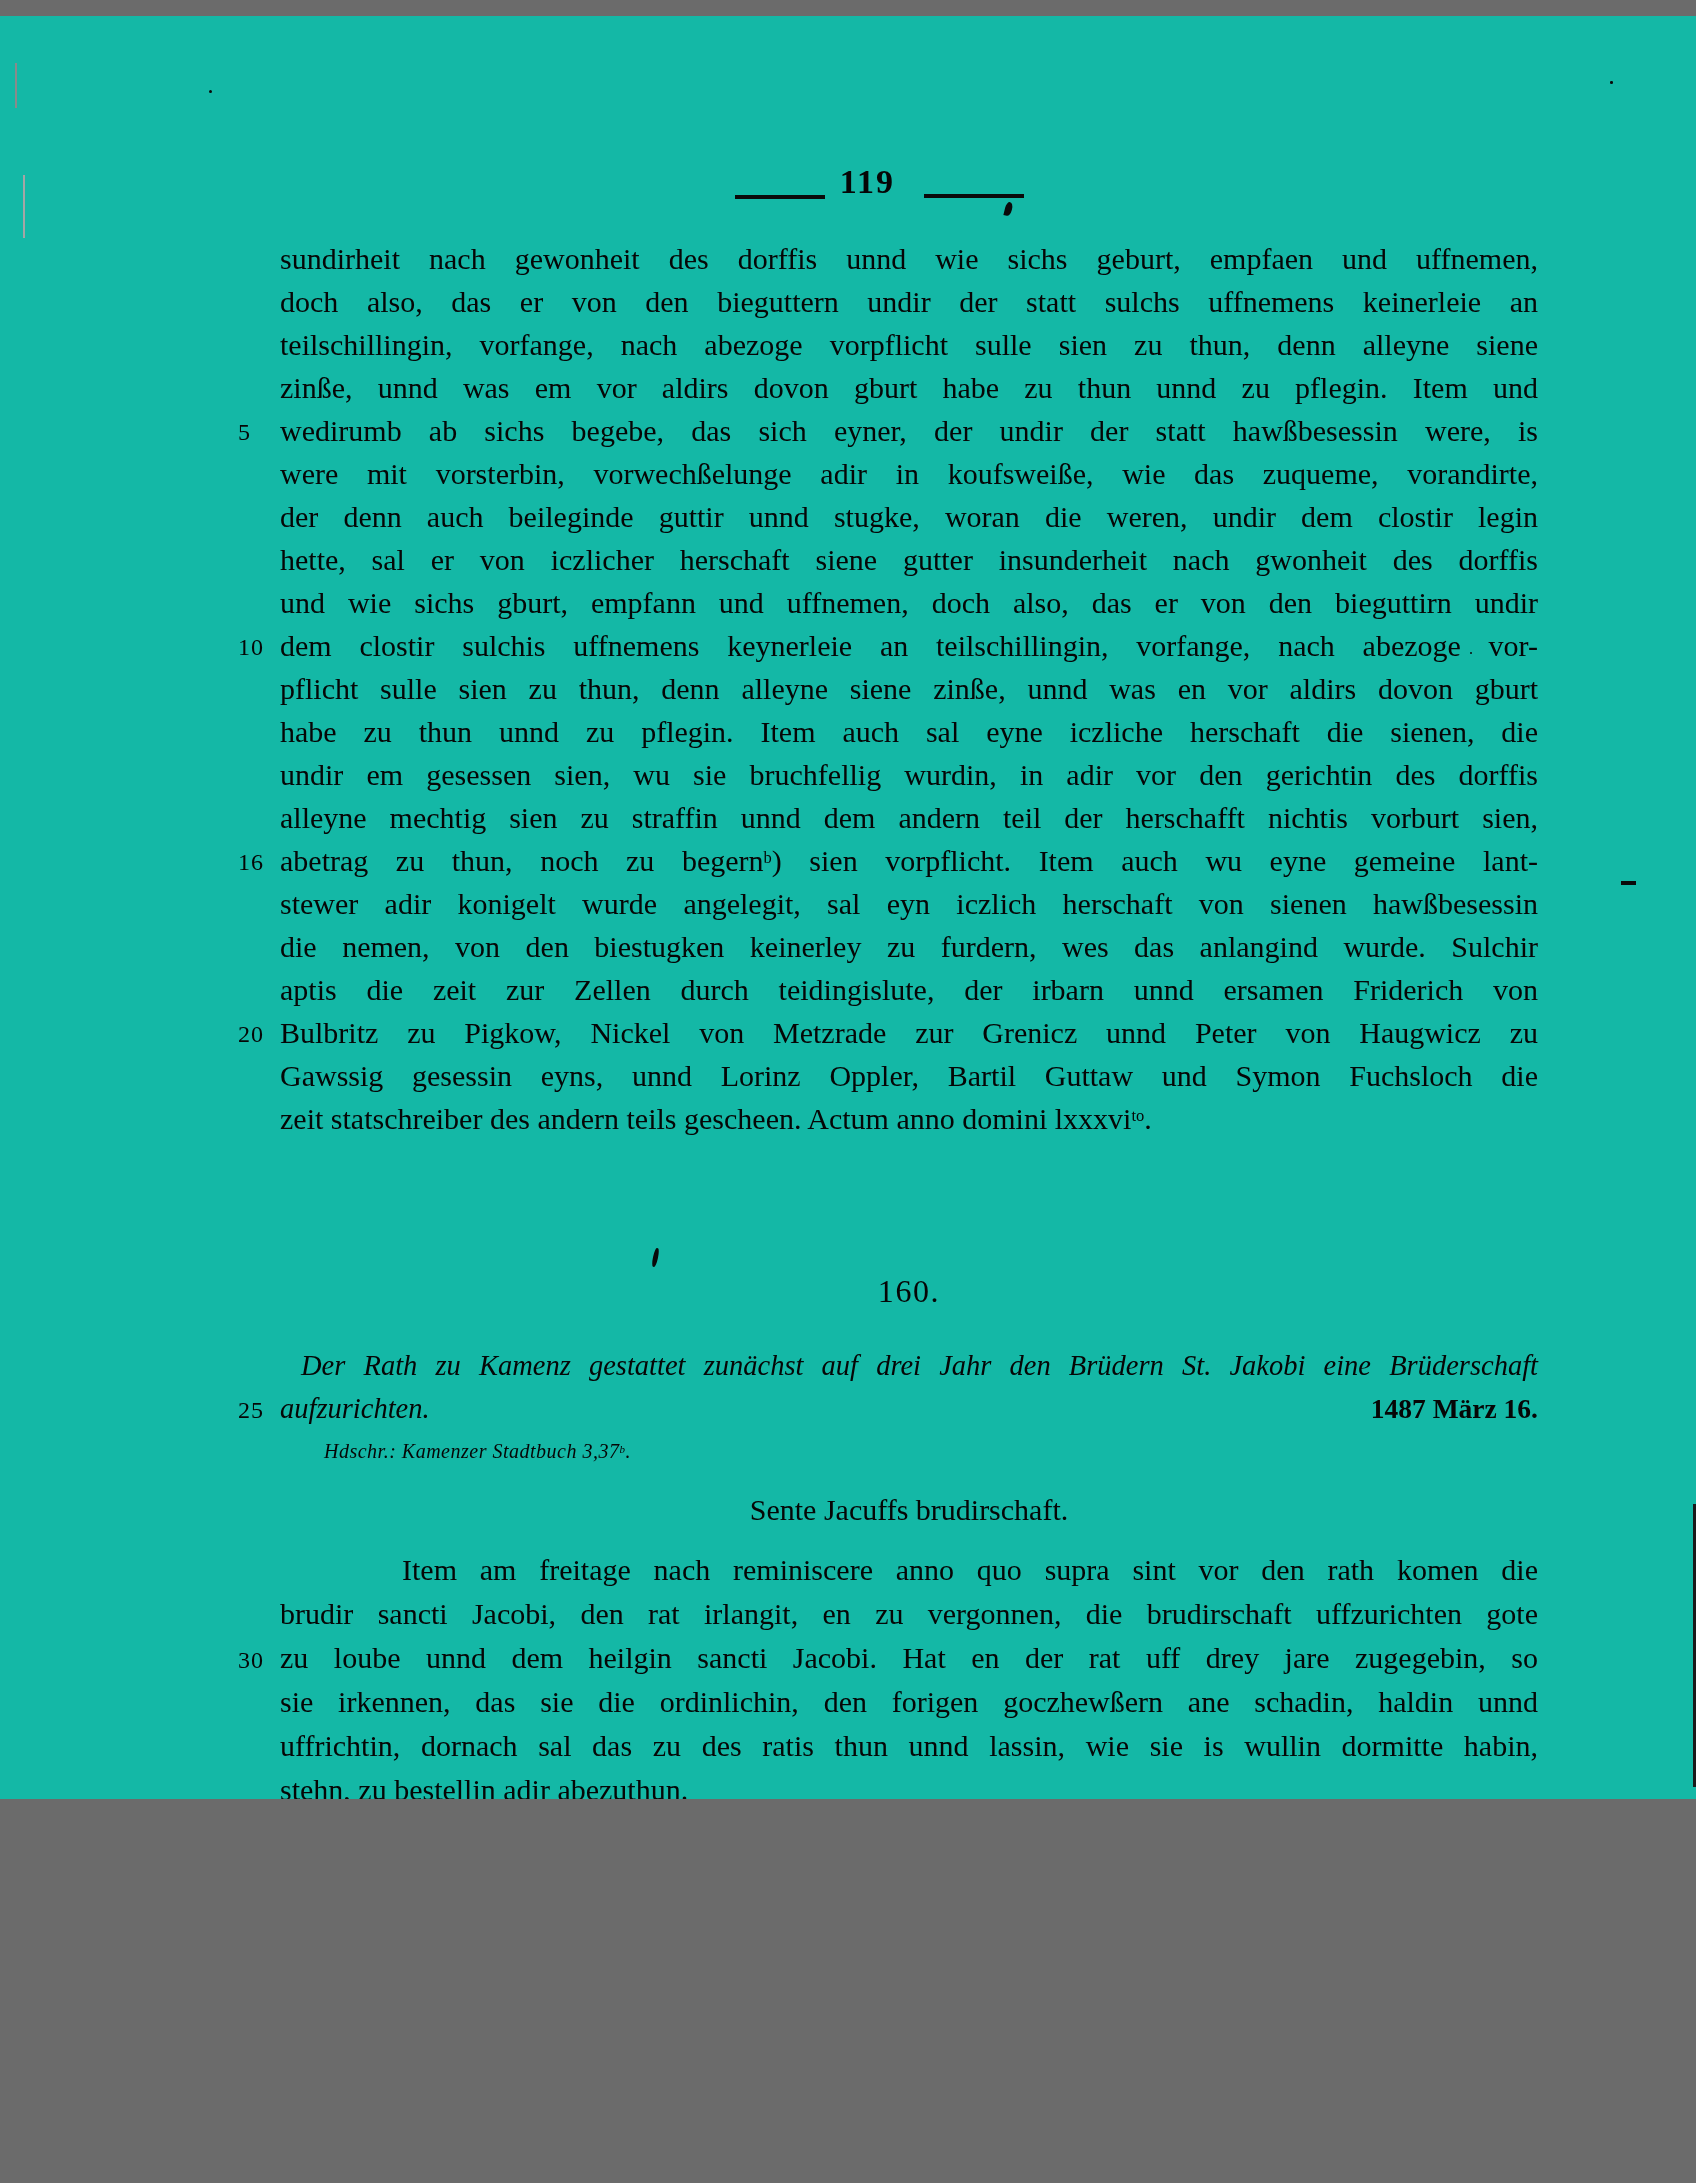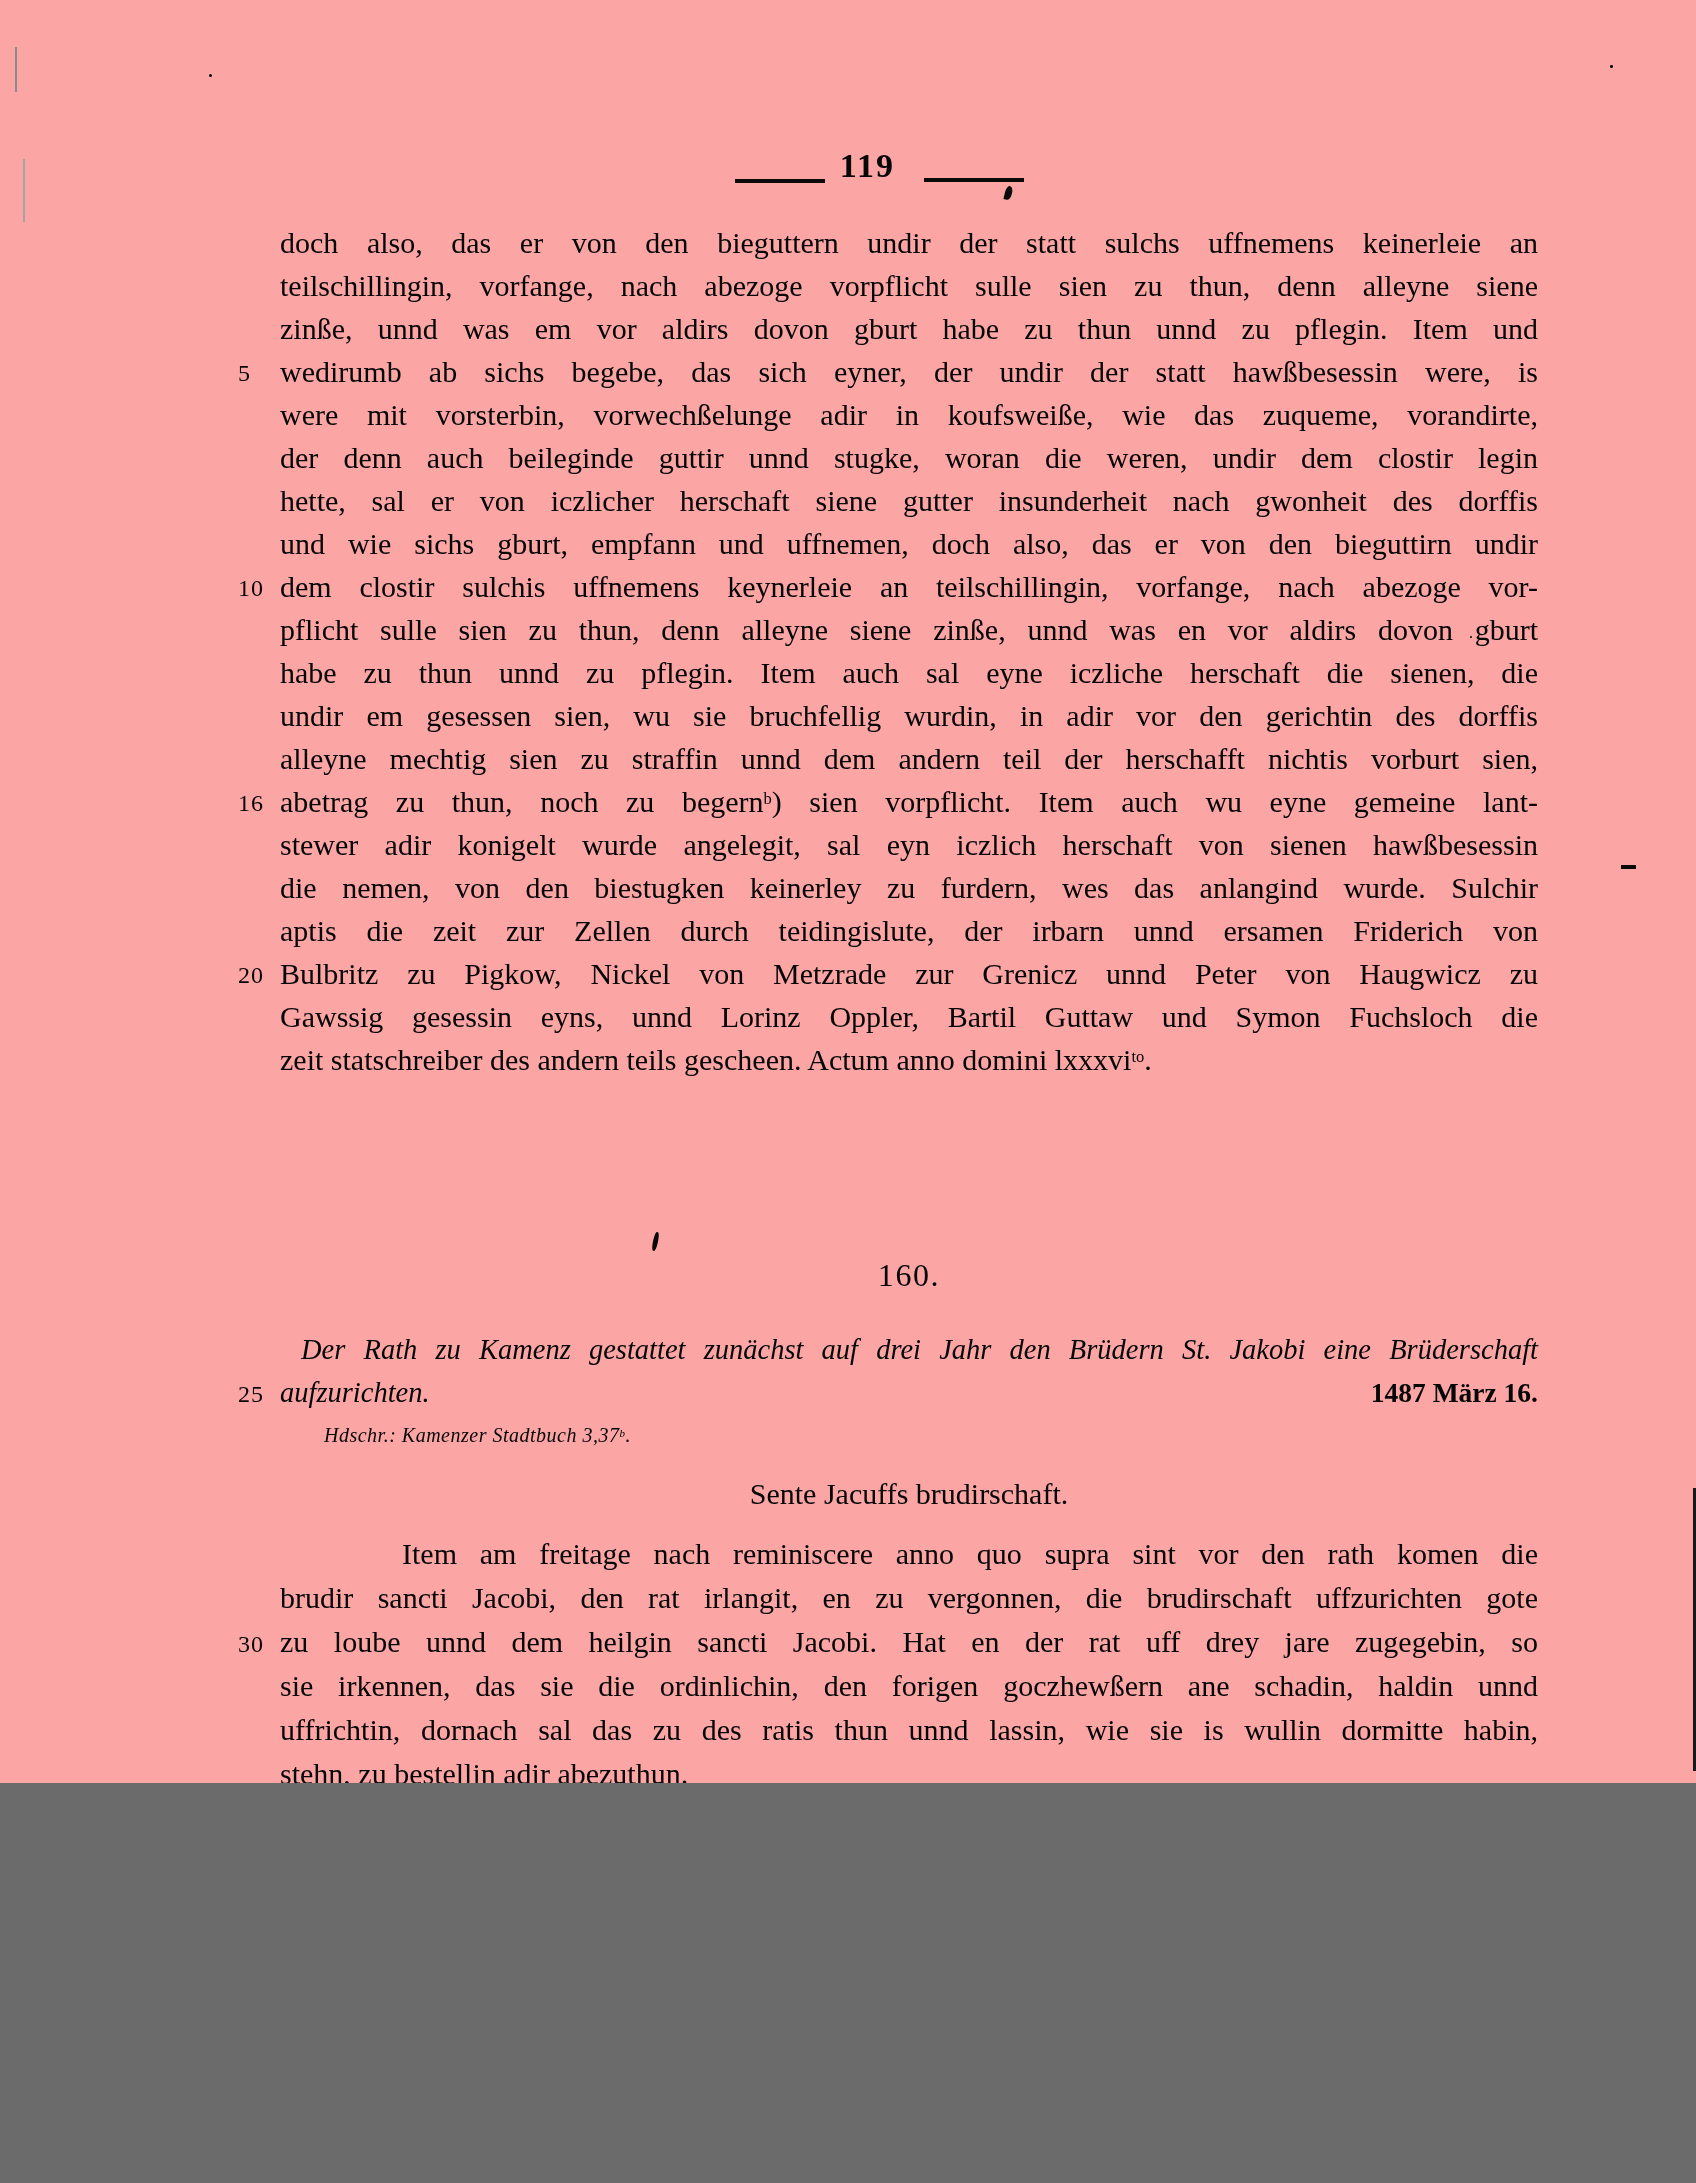--- a/index.html
+++ b/index.html
@@ -1,20 +1,20 @@
 <!DOCTYPE html>
 <html style="font-size:8.5px"><head>
 <meta charset="utf-8">
 <style>
   html,body{margin:0;padding:0;background:#6b6b6b;}
   .page{
     position:relative;
     width:1696px;height:1783px;
-    margin:0 auto;
-    background:#fca5a5;
+    margin:16px auto;
+    background:#14b8a6;
     color:#060606;
     font-family:"Liberation Serif","DejaVu Serif",serif;
     overflow:hidden;
   }
   
   .hdr-dash{position:absolute;height:4.2px;background:#0a0a0a;}
   .hdr-num{
     position:absolute;top:147px;left:825px;width:85px;
     font-size:34px;font-weight:bold;text-align:center;letter-spacing:2.1px;
   }
@@ -64,20 +64,21 @@
 <body>
 
 <div class="page">
 
   <div class="hdr-dash" style="left:735px;top:179px;width:90px;"></div>
   <div class="hdr-num">119</div>
   <div class="hdr-dash" style="left:924px;top:178px;width:100px;"></div>
   <div class="art" style="left:1005px;top:186px;width:7.4px;height:13.7px;border-radius:60% 60% 60% 0;transform:rotate(14deg);"></div>
 
   <div id="entry159-lines" class="block">
+      <div class="tline"><span>sundirheit nach gewonheit des dorffis unnd wie sichs geburt, empfaen und uffnemen,</span></div>
       <div class="tline"><span>doch also, das er von den bieguttern undir der statt sulchs uffnemens keinerleie an</span></div>
       <div class="tline"><span>teilschillingin, vorfange, nach abezoge vorpflicht sulle sien zu thun, denn alleyne siene</span></div>
       <div class="tline"><span>zinße, unnd was em vor aldirs dovon gburt habe zu thun unnd zu pflegin. Item und</span></div>
       <div class="tline"><span class="lnum">5</span><span>wedirumb ab sichs begebe, das sich eyner, der undir der statt hawßbesessin were, is</span></div>
       <div class="tline"><span>were mit vorsterbin, vorwechßelunge adir in koufsweiße, wie das zuqueme, vorandirte,</span></div>
       <div class="tline"><span>der denn auch beileginde guttir unnd stugke, woran die weren, undir dem clostir legin</span></div>
       <div class="tline"><span>hette, sal er von iczlicher herschaft siene gutter insunderheit nach gwonheit des dorffis</span></div>
       <div class="tline"><span>und wie sichs gburt, empfann und uffnemen, doch also, das er von den bieguttirn undir</span></div>
       <div class="tline"><span class="lnum">10</span><span>dem clostir sulchis uffnemens keynerleie an teilschillingin, vorfange, nach abezoge vor-</span></div>
       <div class="tline"><span>pflicht sulle sien zu thun, denn alleyne siene zinße, unnd was en vor aldirs dovon gburt</span></div>

